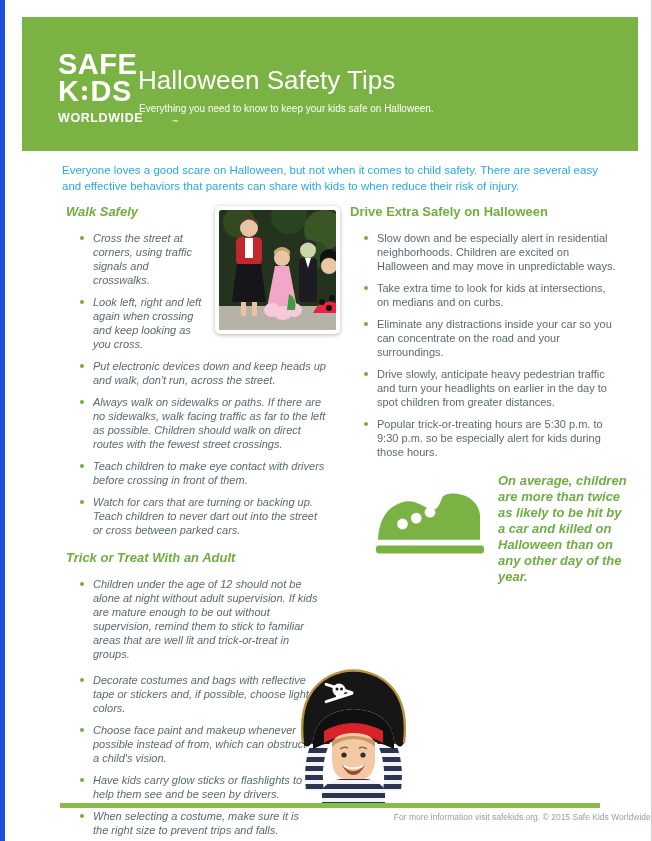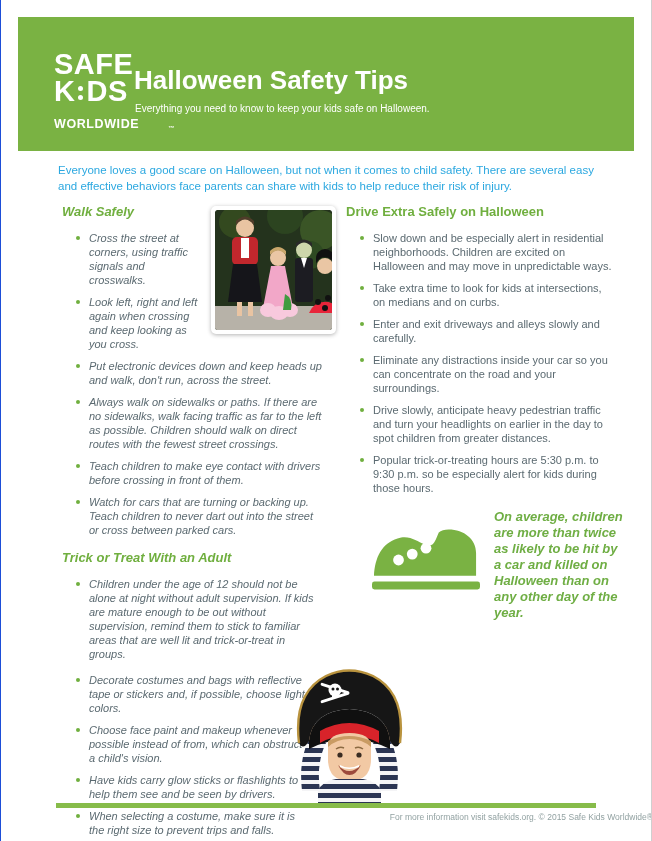--- a/index.html
+++ b/index.html
@@ -1,30 +1,30 @@
 <!DOCTYPE html>
 <html><head>
 <meta charset="utf-8">
 <style>
   html,body{margin:0;padding:0;background:#fff;}
   .page{
     position:relative;width:652px;height:841px;margin:0 auto;background:#fff;
     font-family:"Liberation Sans","DejaVu Sans",sans-serif;overflow:hidden;
-    border-left:1px solid #1d4ed8;border-right:1px solid #cfcfcf;box-sizing:border-box;
+    border-left:5px solid #1d4ed8;border-right:1px solid #cfcfcf;box-sizing:border-box;
   }
   
   .banner{position:absolute;left:17px;top:17px;width:616px;height:134px;background:#7AB243;}
   .logo{position:absolute;left:36px;top:34px;color:#fff;}
   .logo-line{font-weight:bold;font-size:29px;line-height:27px;letter-spacing:.5px;}
   .logo-kids{display:flex;align-items:center;}
   .logo-dots{display:inline-flex;flex-direction:column;gap:4px;margin:2px 3px 0 3px;}
   .logo-dots i{width:5px;height:5px;border-radius:50%;background:#fff;}
-  .logo-world{font-weight:bold;font-size:12.5px;letter-spacing:.6px;margin-top:12px;display:flex;align-items:flex-end;gap:28px;}
+  .logo-world{font-weight:bold;font-size:12.5px;letter-spacing:.6px;margin-top:6px;display:flex;align-items:flex-end;gap:28px;}
   .logo-tm{font-size:6px;margin-left:1px;margin-top:2px;}
-  .banner-title{position:absolute;left:116px;top:48px;color:#fff;font-weight:bold;font-size:26px;}
+  .banner-title{position:absolute;left:116px;top:48px;color:#fff;font-weight:normal;font-size:26px;}
   .banner-sub{position:absolute;left:117px;top:86px;color:#fff;font-size:10px;}
   
   .intro{position:absolute;left:57px;top:163px;width:556px;color:#2CA8E0;font-size:11.5px;line-height:15.5px;}
   
   .col{position:absolute;top:204px;color:#5B6A71;font-size:11px;line-height:14px;}
   .col-left{left:61px;width:274px;font-style:italic;}
   .col-right{left:345px;width:278px;}
   h2.sec{font-size:13px;line-height:15px;color:#70AF3F;margin:0 0 6px 0;font-weight:bold;}
   h2.mt{margin-top:13px;}
   ul.tips{list-style:none;margin:12px;padding:0;}
@@ -65,21 +65,21 @@
       </div>
       <div class="logo-world">
         <span>WORLDWIDE</span>
         <span class="logo-tm">™</span>
       </div>
     </div>
     <div class="banner-title">Halloween Safety Tips</div>
     <div class="banner-sub">Everything you need to know to keep your kids safe on Halloween.</div>
   </div>
 
-  <div class="intro">Everyone loves a good scare on Halloween, but not when it comes to child safety. There are several easy and effective behaviors face parents can share with kids to help reduce their risk of injury.</div>
+  <div class="intro">Everyone loves a good scare on Halloween, but not when it comes to child safety. There are several easy and effective behaviors that parents can share with kids to when reduce their risk of injury.</div>
 
   <div class="col col-left">
 
     <div class="photo-frame">
       <svg width="117" height="120" viewBox="0 0 117 120" xmlns="http://www.w3.org/2000/svg">
         <defs>
             <clipPath id="pclip">
               <rect x="0" y="0" width="117" height="120" rx="2"></rect>
             </clipPath>
           </defs>
@@ -143,21 +143,20 @@
       <li class="narrow">Have kids carry glow sticks or flashlights to help them see and be seen by drivers.</li>
       <li class="narrow">When selecting a costume, make sure it is the right size to prevent trips and falls.</li>
     </ul>
   </div>
 
   <div class="col col-right">
     <h2 class="sec">Drive Extra Safely on Halloween</h2>
     <ul class="tips">
       <li>Slow down and be especially alert in residential neighborhoods. Children are excited on Halloween and may move in unpredictable ways.</li>
       <li>Take extra time to look for kids at intersections, on medians and on curbs.</li>
-      <li>Enter and exit driveways and alleys slowly and carefully.</li>
       <li>Eliminate any distractions inside your car so you can concentrate on the road and your surroundings.</li>
       <li>Drive slowly, anticipate heavy pedestrian traffic and turn your headlights on earlier in the day to spot children from greater distances.</li>
       <li>Popular trick-or-treating hours are 5:30 p.m. to 9:30 p.m. so be especially alert for kids during those hours.</li>
     </ul>
 
     <div class="callout">
       <div class="shoe-wrap">
         <svg width="108" height="62" viewBox="0 0 110 62" xmlns="http://www.w3.org/2000/svg">
           <path d="M2 47 C3 28 10 14 26 9 C38 5 46 12 53 15 C59 17.5 62 16.5 65 10 L68 3 C70 1 74 0 78 0 C94 0 106 10 106 24 L106 47 Z" fill="#7AB243"></path>
           <circle cx="27" cy="31" r="5.5" fill="#ffffff"></circle>

